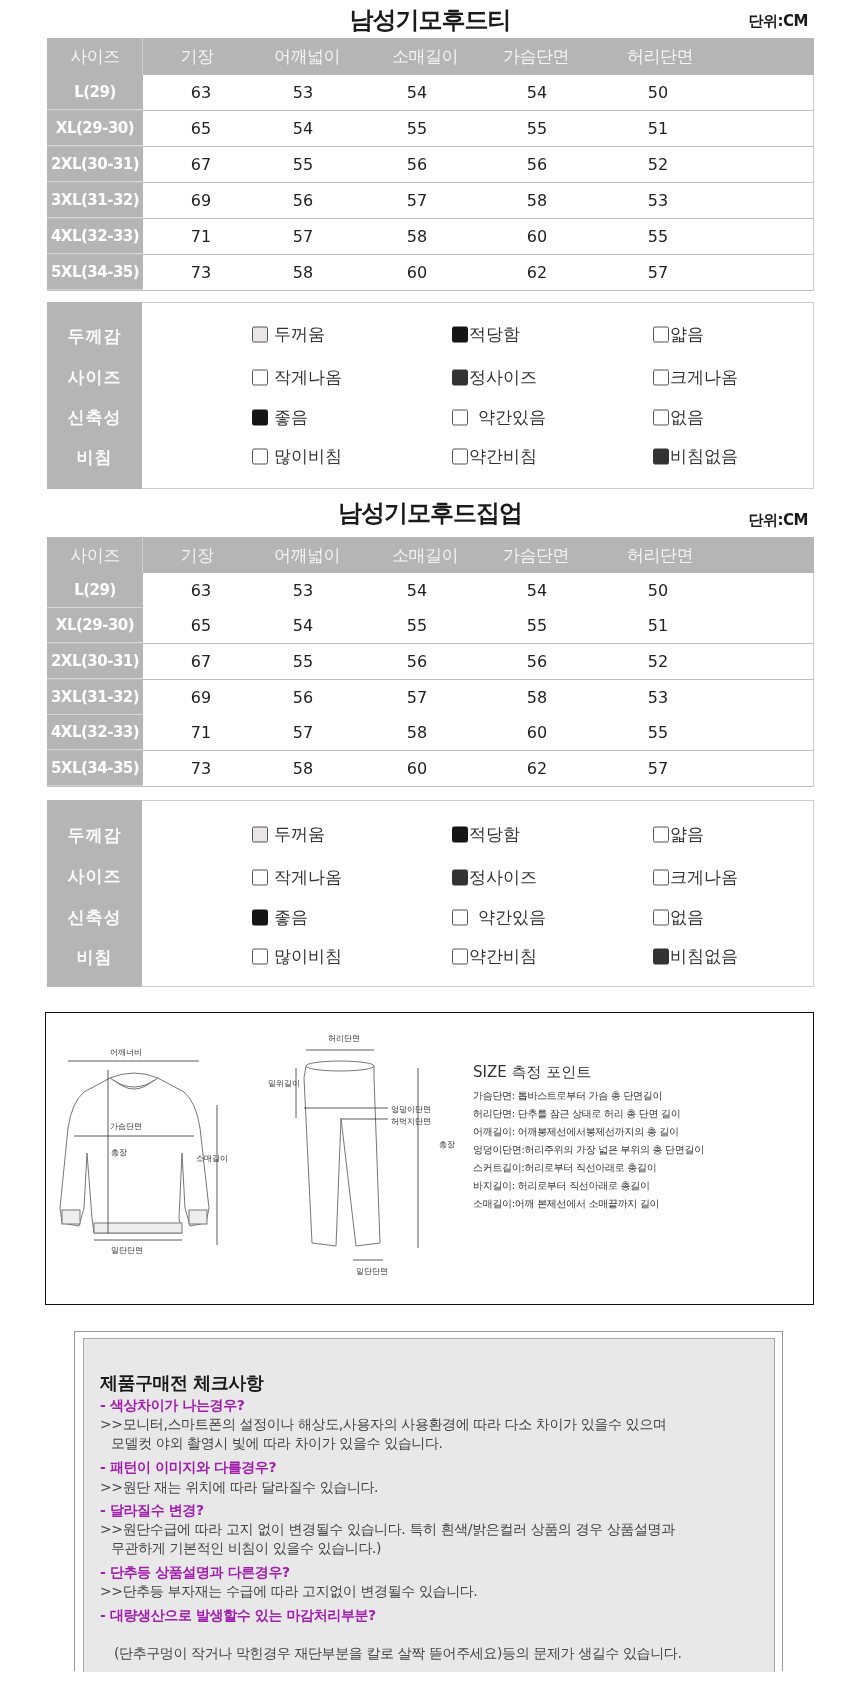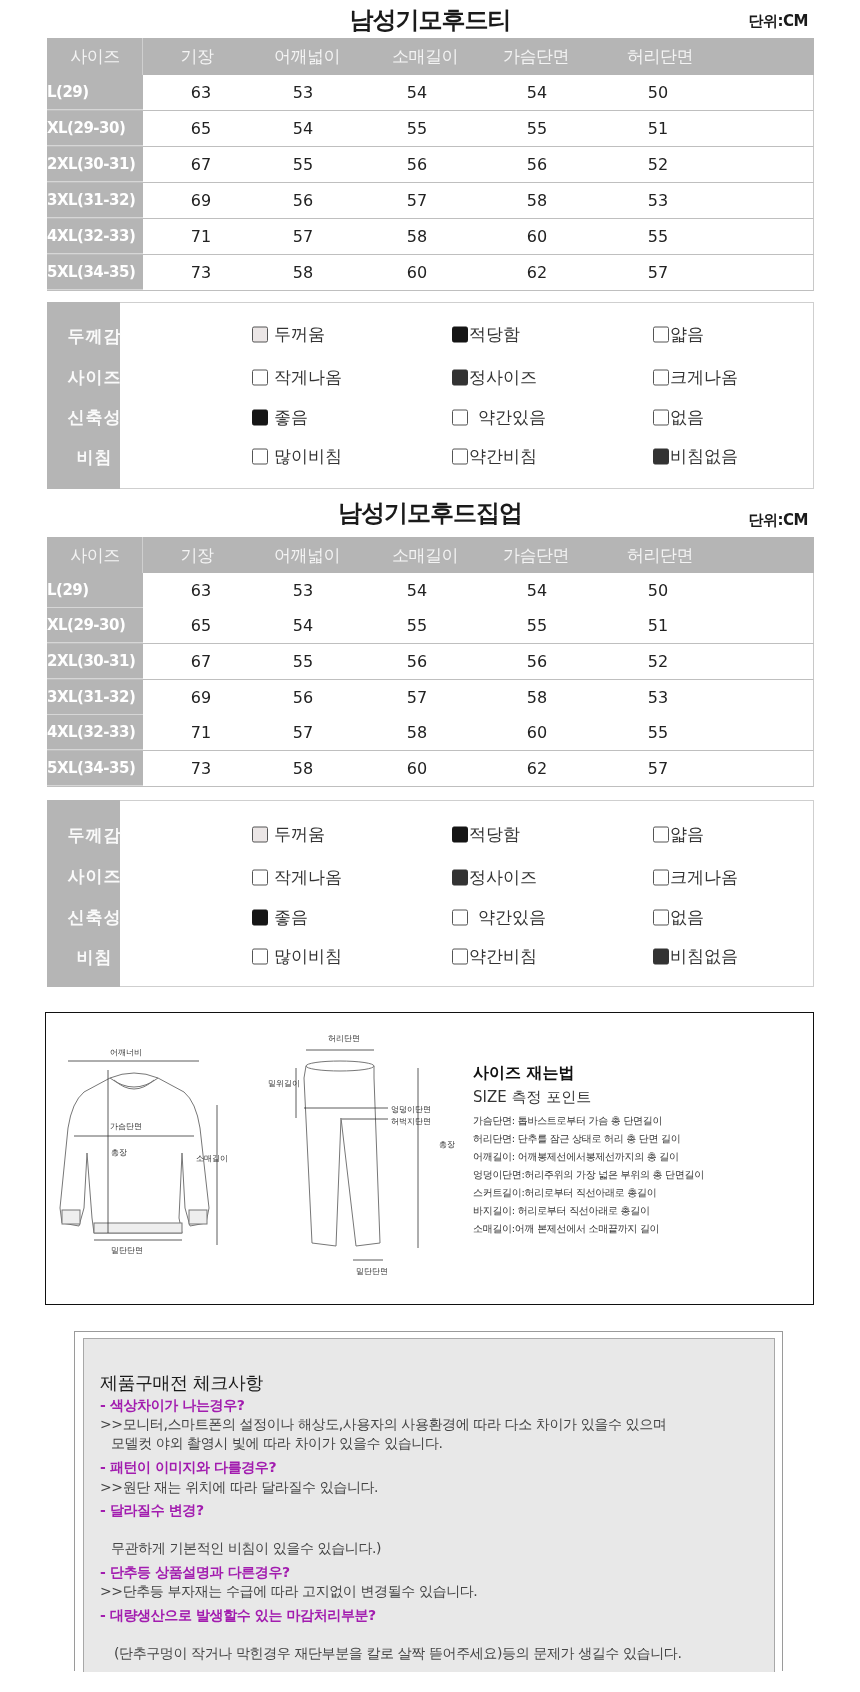--- a/index.html
+++ b/index.html
@@ -9,47 +9,47 @@
 
   .title { position:absolute; left:0; width:860px; text-align:center; font-size:24px; font-weight:bold; color:#1a1a1a; letter-spacing:-1px; }
   .unit { position:absolute; right:52px; font-size:15px; font-weight:bold; color:#1a1a1a; letter-spacing:-0.5px; }
 
   
   .size-table { position:absolute; left:47px; width:767px; }
   .st-header { position:absolute; left:0; top:0; width:767px; height:37px; background:#b5b5b5; }
   .st-header .h-size { position:absolute; left:0; top:0; width:96px; height:37px; border-right:1px solid #cfcfcf; }
   .st-header span { position:absolute; top:0; line-height:37px; font-size:17px; color:#f4f4f4; transform:translateX(-50%); white-space:nowrap; letter-spacing:-0.5px; }
   .st-row { position:absolute; left:0; width:767px; height:36px; border-bottom:1px solid #bfbfbf; border-right:1px solid #c8c8c8; background:#fff; }
-  .st-row .c-size { position:absolute; left:0; top:0; width:96px; height:100%; background:#b5b5b5; border-bottom:1px solid #d6d6d6; color:#ffffff; font-weight:bold; font-size:15px; text-align:left; white-space:nowrap; letter-spacing:-0.5px; }
+  .st-row .c-size { position:absolute; left:0; top:0; width:96px; height:100%; background:#b5b5b5; border-bottom:1px solid #d6d6d6; color:#ffffff; font-weight:bold; font-size:15px; text-align:center; white-space:nowrap; letter-spacing:-0.5px; }
   .st-row .c-size span { display:block; line-height:35px; }
   .st-row .c-val { position:absolute; top:0; line-height:35px; font-size:16px; color:#222; transform:translateX(-50%); }
 
   
   .feat { position:absolute; left:47px; width:767px; border:1px solid #cfcfcf; background:#fff; }
-  .feat .lab-col { position:absolute; left:-1px; top:-1px; width:73px; background:#b5b5b5; }
+  .feat .lab-col { position:absolute; left:-1px; top:-1px; width:95px; background:#b5b5b5; }
   .feat .lab { position:absolute; left:0; width:95px; text-align:center; font-size:17px; font-weight:bold; color:#fafafa; transform:translateY(-50%); letter-spacing:1px; }
   .opt { position:absolute; display:flex; align-items:center; font-size:17px; color:#333; transform:translateY(-50%); white-space:nowrap; }
   .box { display:inline-block; width:16px; height:16px; border:1.5px solid #555; border-radius:2px; background:#fff; margin-right:6px; }
   .box.tight { margin-right:1px; }
   .box.light { background:#ebe6e6; }
   .box.black { background:#151515; border-color:#151515; }
   .box.dark { background:#333; border-color:#333; }
 
   
   .measure { position:absolute; left:45px; top:1012px; width:769px; height:293px; border:1.5px solid #111; background:#fff; }
   .diag-label { position:absolute; font-size:8px; color:#333; white-space:nowrap; }
   .mhow { position:absolute; left:427px; top:50px; }
   .mhow .h { font-size:16px; font-weight:bold; color:#111; margin-bottom:4px; }
   .mhow .sub { font-size:15px; color:#333; margin-bottom:5px; }
   .mhow .line { font-size:10px; color:#333; line-height:18px; white-space:nowrap; letter-spacing:-0.3px; }
 
   
   .notice { position:absolute; left:74px; top:1331px; width:709px; height:340px; border:1px solid #9a9a9a; border-bottom:none; }
   .notice-inner { position:absolute; left:8px; top:6px; width:692px; height:334px; background:#e8e8e8; border:1px solid #a8a8a8; border-bottom:none; }
-  .notice .n-title { position:absolute; left:16px; top:32px; font-size:18px; font-weight:normal; color:#1a1a1a; letter-spacing:-0.5px; }
+  .notice .n-title { position:absolute; left:16px; top:32px; font-size:18px; font-weight:bold; color:#1a1a1a; letter-spacing:-0.5px; }
   .n-item { position:absolute; left:16px; font-size:14px; color:#444; white-space:nowrap; letter-spacing:-0.4px; }
   .n-item.q { font-weight:bold; color:#a21caf; }
 </style>
 </head>
 <body>
 
 <div class="title" style="top:4px;">남성기모후드티</div>
 <div class="unit" style="top:12px;">단위:CM</div>
 
 <div class="size-table" style="top:38px;">
@@ -364,21 +364,20 @@
     </g>
   </svg>
   <div class="diag-label" style="left:282px; top:20px;">허리단면</div>
   <div class="diag-label" style="left:222px; top:65px;">밑위길이</div>
   <div class="diag-label" style="left:345px; top:91px;">엉덩이단면</div>
   <div class="diag-label" style="left:345px; top:103px;">허벅지단면</div>
   <div class="diag-label" style="left:393px; top:126px;">총장</div>
   <div class="diag-label" style="left:310px; top:253px;">밑단단면</div>
 
   <div class="mhow">
-    <div class="h">사이즈 재는법</div>
     <div class="sub">SIZE 측정 포인트</div>
     <div class="line">가슴단면: 톱바스트로부터 가슴 총 단면길이</div>
     <div class="line">허리단면: 단추를 잠근 상태로 허리 총 단면 길이</div>
     <div class="line">어깨길이: 어깨봉제선에서봉제선까지의 총 길이</div>
     <div class="line">엉덩이단면:허리주위의 가장 넓은 부위의 총 단면길이</div>
     <div class="line">스커트길이:허리로부터 직선아래로 총길이</div>
     <div class="line">바지길이: 허리로부터 직선아래로 총길이</div>
     <div class="line">소매길이:어깨 본제선에서 소매끝까지 길이</div>
   </div>
 </div>
@@ -388,20 +387,21 @@
     <div class="n-title">제품구매전 체크사항</div>
 
     <div class="n-item q" style="top:58px;">-  색상차이가 나는경우?</div>
     <div class="n-item" style="top:96px; left:27px;">   모델컷 야외 촬영시 빛에 따라 차이가 있을수 있습니다.</div>
     <div class="n-item" style="top:77px;">&gt;&gt;모니터,스마트폰의 설정이나 해상도,사용자의 사용환경에 따라 다소 차이가 있을수 있으며</div>
 
     <div class="n-item q" style="top:120px;">-  패턴이 이미지와 다를경우?</div>
     <div class="n-item" style="top:140px;">&gt;&gt;원단 재는 위치에 따라 달라질수 있습니다.</div>
 
     <div class="n-item q" style="top:163px;">-  달라질수 변경?</div>
+    <div class="n-item" style="top:182px;">&gt;&gt;원단수급에 따라 고지 없이 변경될수 있습니다. 특히 흰색/밝은컬러 상품의 경우 상품설명과</div>
     <div class="n-item" style="top:201px; left:27px;">   무관하게 기본적인 비침이 있을수 있습니다.)</div>
 
     <div class="n-item q" style="top:225px;">-   단추등 상품설명과 다른경우?</div>
     <div class="n-item" style="top:244px;">&gt;&gt;단추등 부자재는 수급에 따라 고지없이 변경될수 있습니다.</div>
 
     <div class="n-item q" style="top:268px;">-   대량생산으로 발생할수 있는 마감처리부분?</div>
     <div class="n-item" style="top:306px; left:30px;">    (단추구멍이 작거나 막힌경우 재단부분을 칼로 살짝 뜯어주세요)등의 문제가 생길수 있습니다.</div>
   </div>
 </div>
 

